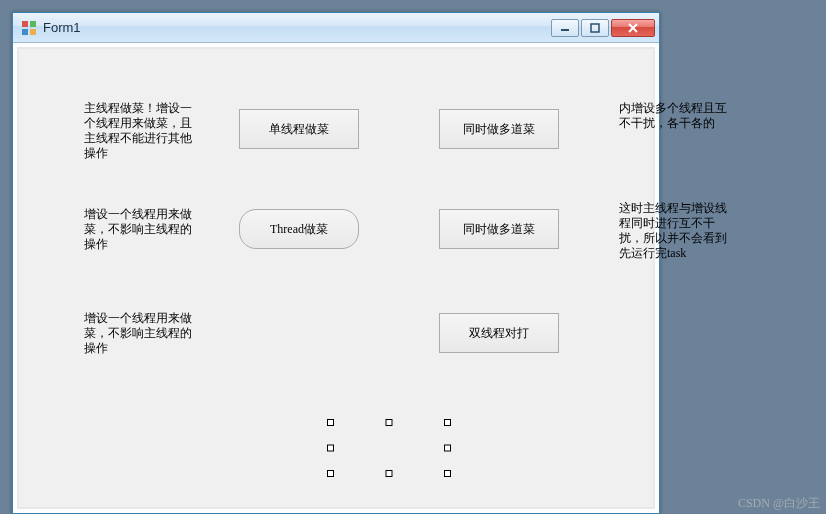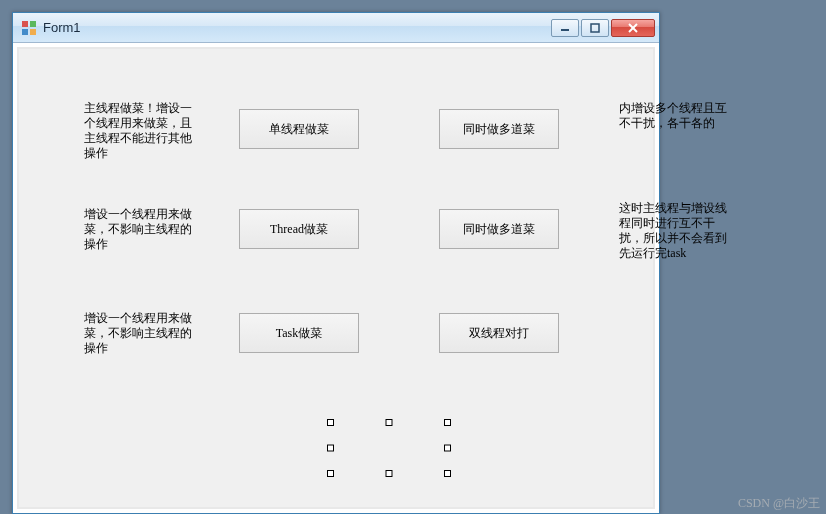--- a/index.html
+++ b/index.html
@@ -173,26 +173,25 @@
   </div>
 
   <div class="client-area">
 
     <div class="label" style="top:52px;left:65px;">主线程做菜！增设一个线程用来做菜，且主线程不能进行其他操作</div>
     <div class="btn" style="top:60px;left:220px;">单线程做菜</div>
     <div class="btn" style="top:60px;left:420px;">同时做多道菜</div>
     <div class="label" style="top:52px;left:600px;">内增设多个线程且互不干扰，各干各的</div>
 
     <div class="label" style="top:158px;left:65px;">增设一个线程用来做菜，不影响主线程的操作</div>
-    <div class="btn" style="top:160px;left:220px;">Thread做菜</div>
+    <div class="btn" style="top:160px;left:220px;border-radius:17px;">Thread做菜</div>
     <div class="btn" style="top:160px;left:420px;">同时做多道菜</div>
     <div class="label" style="top:152px;left:600px;">这时主线程与增设线程同时进行互不干扰，所以并不会看到先运行完task</div>
 
     <div class="label" style="top:262px;left:65px;">增设一个线程用来做菜，不影响主线程的操作</div>
-    <div class="btn" style="top:264px;left:220px;">Task做菜</div>
     <div class="btn" style="top:264px;left:420px;">双线程对打</div>
 
     <div class="designer-selected" style="top:370px;left:308px;">
       <div class="handle h-tl"></div>
       <div class="handle h-tm"></div>
       <div class="handle h-tr"></div>
       <div class="handle h-ml"></div>
       <div class="handle h-mr"></div>
       <div class="handle h-bl"></div>
       <div class="handle h-bm"></div>

